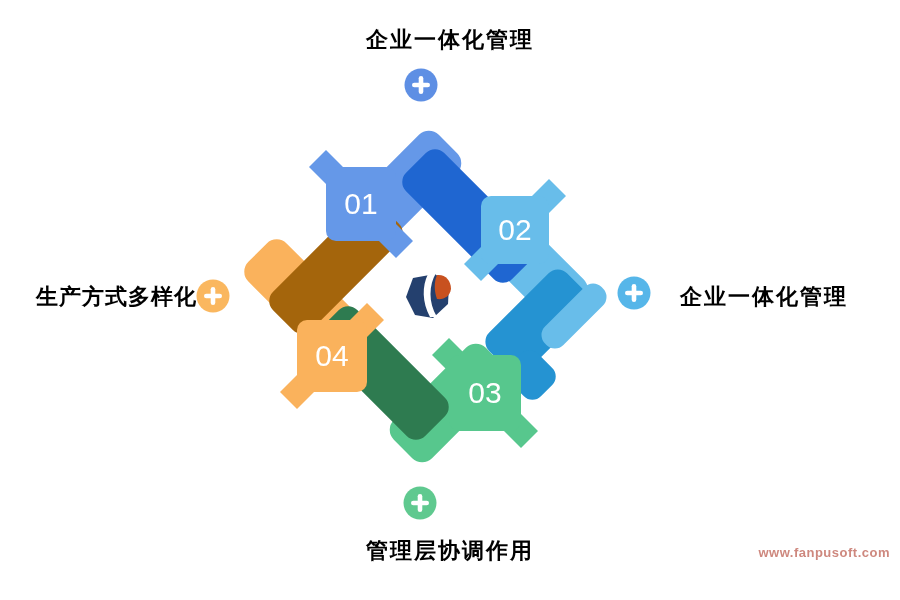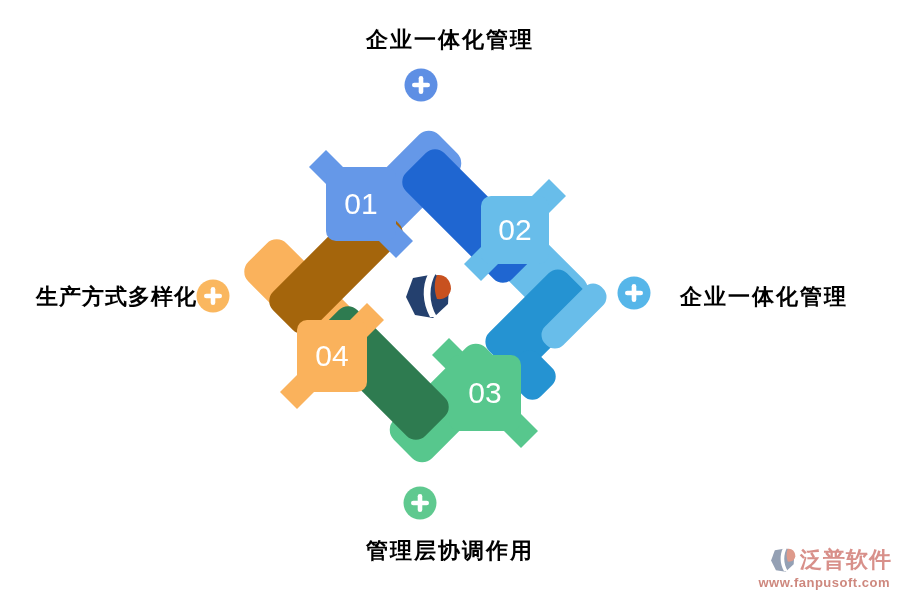--- a/index.html
+++ b/index.html
@@ -87,22 +87,14 @@
   <rect x="8" y="14.7" width="18" height="4.6" rx="2.3" fill="#fff"></rect>
   <rect x="14.7" y="8" width="4.6" height="18" rx="2.3" fill="#fff"></rect>
 </svg>
 
 <div class="label centered" style="left:300px;top:25px;width:300px">企业一体化管理</div>
 <div class="label" style="left:680px;top:282px">企业一体化管理</div>
 <div class="label centered" style="left:310px;top:536px;width:280px">管理层协调作用</div>
 <div class="label" style="left:36px;top:282px;letter-spacing:1px">生产方式多样化</div>
 
 <div id="watermark">
-  <div id="wm-row">
-    <svg width="28" height="28" viewBox="0 0 52 52">
-      <path fill="#94A0B4" d="M9,8 L31,4 L45,15 L44,34 L29,48 L11,45 L2,27 Z"></path>
-      <path fill="#ffffff" d="M24,4 C18,16 18,32 26,47 L33,47 C24,32 25,15 32,3 Z"></path>
-      <path fill="#DE9A8B" d="M33,5 C41,4 47,10 47,19 C46,26 40,30 33,29 C30,21 30,12 33,5 Z"></path>
-    </svg>
-    <span id="wm-brand">泛普软件</span>
-  </div>
   <span id="wm-url">www.fanpusoft.com</span>
 </div>
 
 </body></html>

